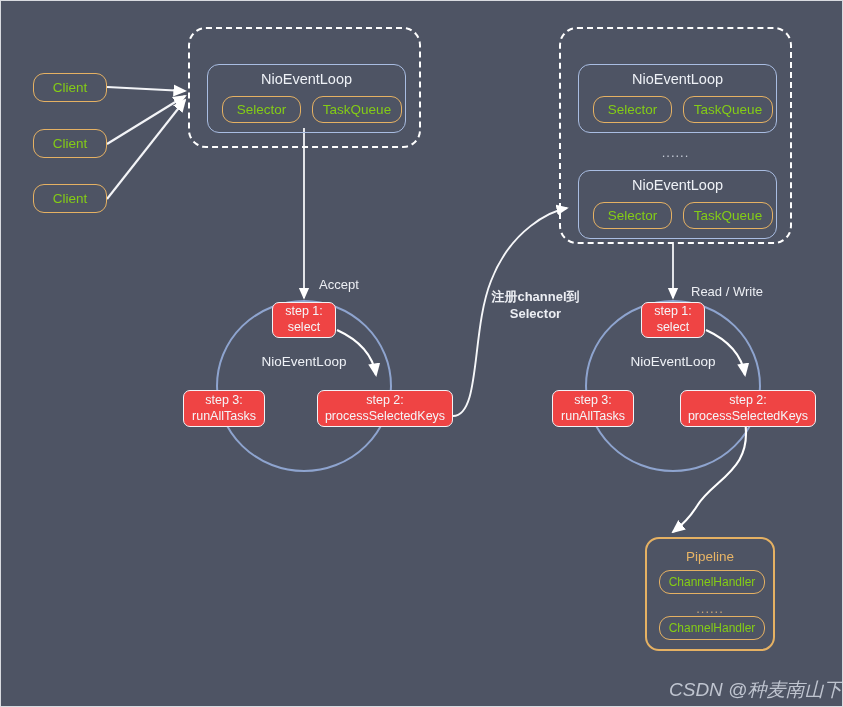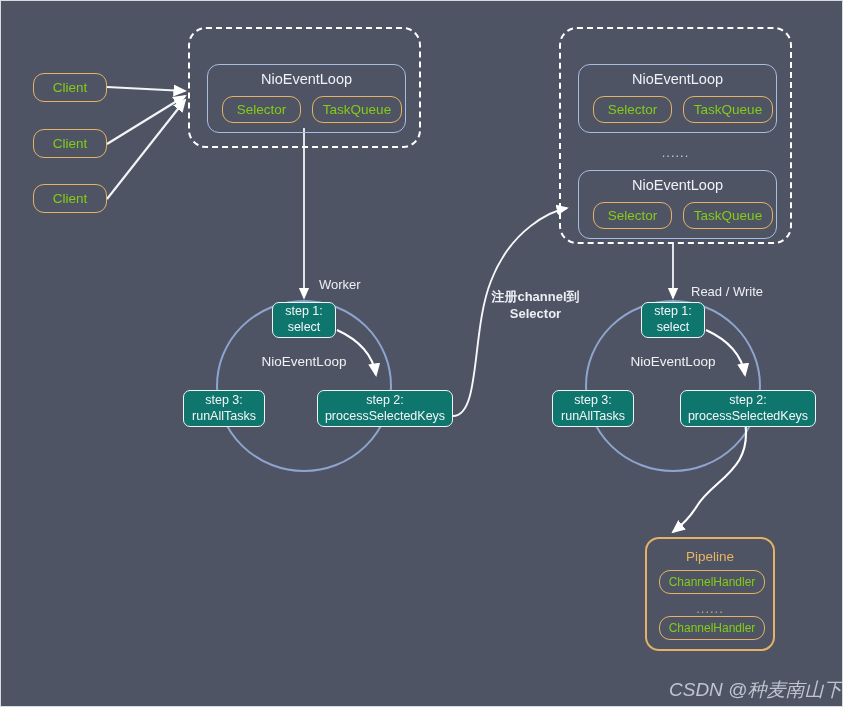--- a/index.html
+++ b/index.html
@@ -67,21 +67,21 @@
     align-items: center;
     justify-content: center;
     font-size: 13.5px;
     white-space: nowrap;
   }
 
   
   .step-box {
     border: 1.4px solid #f2f3f6;
     border-radius: 7px;
-    background: #0f766e;
+    background: #ef4444;
     color: #f4f5f8;
     display: flex;
     align-items: center;
     justify-content: center;
     text-align: center;
     font-size: 12.5px;
     line-height: 1.25;
     white-space: nowrap;
   }
 
@@ -206,21 +206,21 @@
       <div class="nel-title">NioEventLoop</div>
       <div class="node amber-box" style="left:14px; top:31px; width:79px; height:27px;">
         <span>Selector</span>
       </div>
       <div class="node amber-box" style="left:104px; top:31px; width:90px; height:27px;">
         <span>TaskQueue</span>
       </div>
     </div>
   </div>
 
-  <div class="edge-label" style="left:318px; top:276px; width:80px; text-align:left;">Worker</div>
+  <div class="edge-label" style="left:318px; top:276px; width:80px; text-align:left;">Accept</div>
 
   <div class="node step-box" style="left:271px; top:301px; width:64px; height:36px;">
     <div>
       <div>step 1:</div>
       <div>select</div>
     </div>
   </div>
 
   <div class="node" style="left:233px; top:353px; width:140px; text-align:center; color:#eef1f6; font-size:13.5px;">NioEventLoop</div>
 

